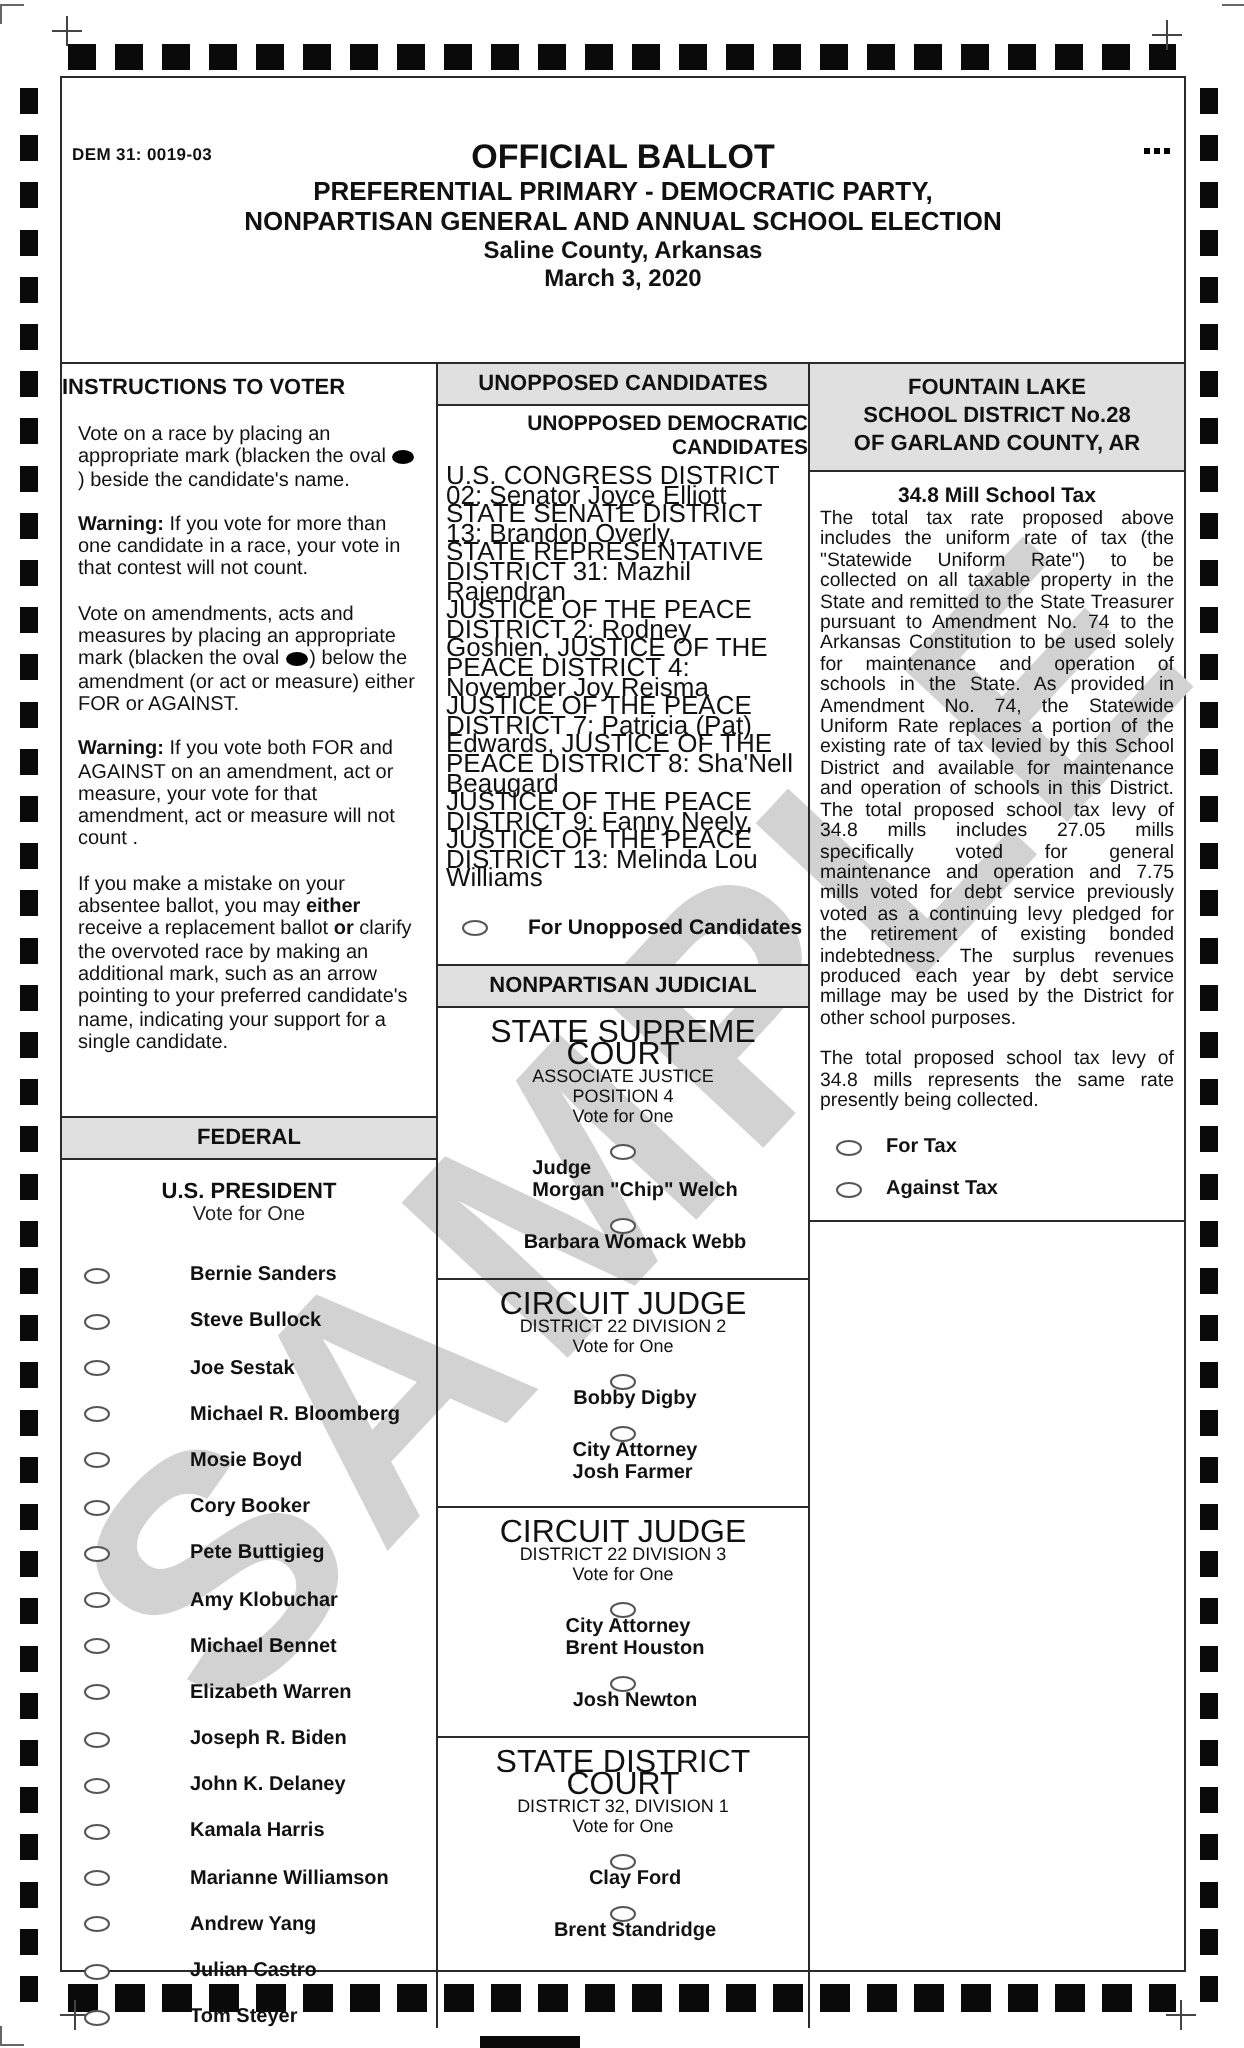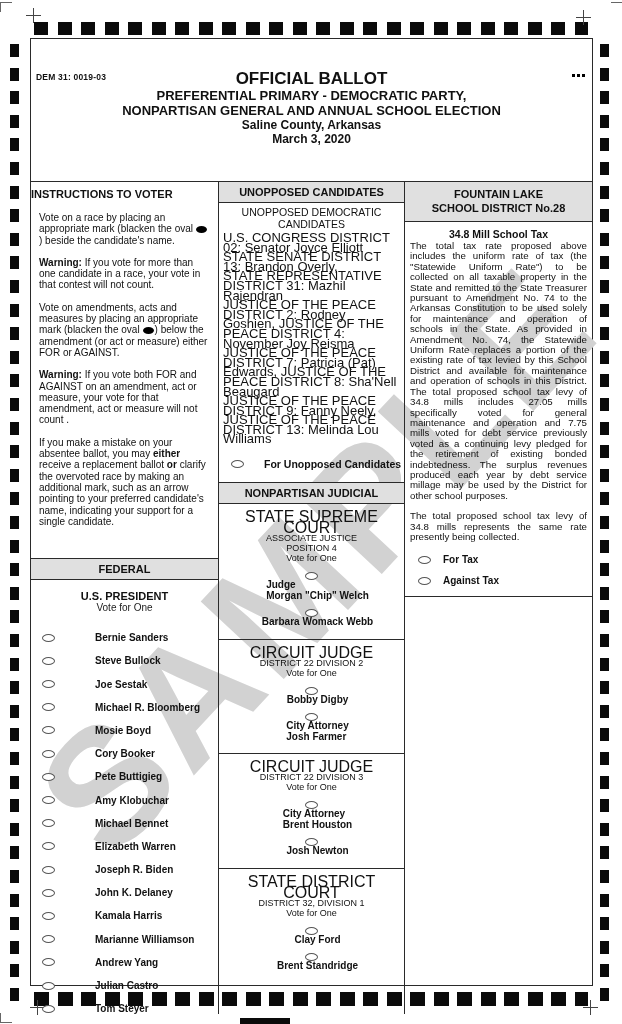--- a/index.html
+++ b/index.html
@@ -57,21 +57,21 @@
   .federal-bar{margin-top:31px;}
   .race-head-lg{font-size:11px;font-weight:bold;text-align:center;margin-top:10px;line-height:12px;}
   .vote-for{font-size:10px;text-align:center;line-height:12px;color:#222;}
   .fed-list{margin-top:12px;}
   .fed-row{display:flex;align-items:center;height:23.2px;padding-left:11px;}
   .oval{display:inline-block;width:13px;height:8px;border:1px solid #555;border-radius:50%;
     background:#fff;flex:0 0 auto;box-sizing:border-box;}
   .fed-row .oval{margin-right:20px;}
   .fed-name{font-size:10px;font-weight:bold;white-space:nowrap;padding-left:20px;}
   
-  .sub-title{font-size:10.5px;font-weight:normal;text-align:center;line-height:11.5px;margin-top:4px;}
+  .sub-title{font-size:10.5px;font-weight:bold;text-align:right;line-height:11.5px;margin-top:4px;}
   .fineprint{margin:3px 4px 0 4px;}
   .fineprint div{font-size:13px;line-height:9.6px;}
   .vote-row{display:flex;align-items:center;padding-left:12px;margin:14px 0 12px;}
   .vote-row .oval{margin-right:20px;}
   .vote-row-label{font-size:10.5px;font-weight:bold;}
   .race{padding-top:7px;border-bottom:1.5px solid #2a2a2a;}
   .race.last{border-bottom:none;}
   .race-t1{font-size:16px;font-weight:normal;text-align:center;line-height:11px;}
   .race-t2{font-size:9px;font-weight:normal;text-align:center;line-height:10px;}
   .race-vote{font-size:9px;text-align:center;line-height:10px;margin-bottom:9px;}
@@ -310,20 +310,21 @@
               <span></span>
             </span>
         </div>
       </div>
     </div>
 
     <div class="col col-right">
       <div class="sd-header">
         <div>FOUNTAIN LAKE</div>
         <div>SCHOOL DISTRICT No.28</div>
+        <div>OF GARLAND COUNTY, AR</div>
       </div>
       <div class="sd-measure">34.8 Mill School Tax</div>
       <div class="sd-body">The total tax rate proposed above includes the uniform rate of tax (the "Statewide Uniform Rate") to be collected on all taxable property in the State and remitted to the State Treasurer pursuant to Amendment No. 74 to the Arkansas Constitution to be used solely for maintenance and operation of schools in the State. As provided in Amendment No. 74, the Statewide Uniform Rate replaces a portion of the existing rate of tax levied by this School District and available for maintenance and operation of schools in this District.  The total proposed school tax levy of 34.8 mills includes 27.05 mills specifically voted for general maintenance and operation and 7.75 mills voted for debt service previously voted as a continuing levy pledged for the retirement of existing bonded indebtedness.  The surplus revenues produced each year by debt service millage may be used by the District for other school purposes.</div>
       <div class="sd-body sd-body2">The total proposed school tax levy of 34.8 mills represents the same rate presently being collected.</div>
       <div class="sd-votes">
         <div class="sd-vote-row">
           <span class="oval"></span>
           <span class="sd-vote-label">For Tax</span>
         </div>
         <div class="sd-vote-row">

